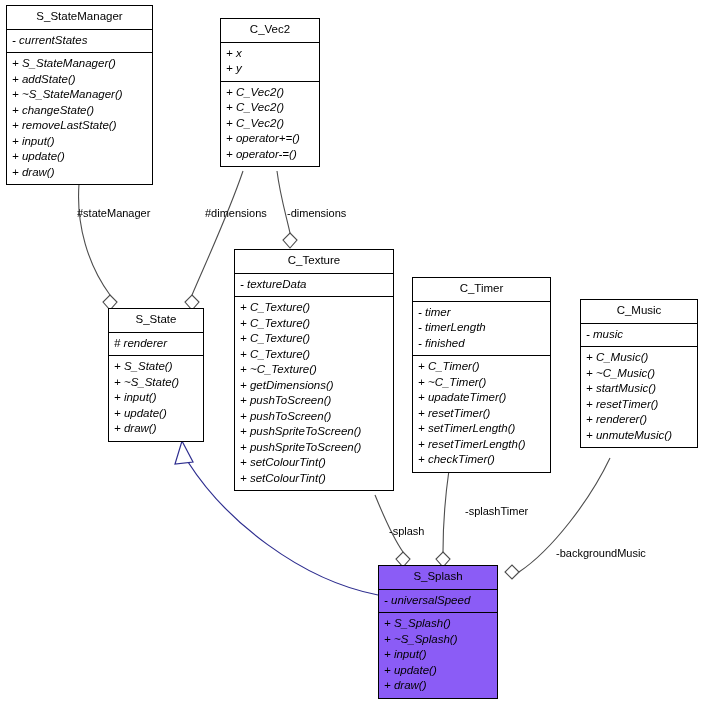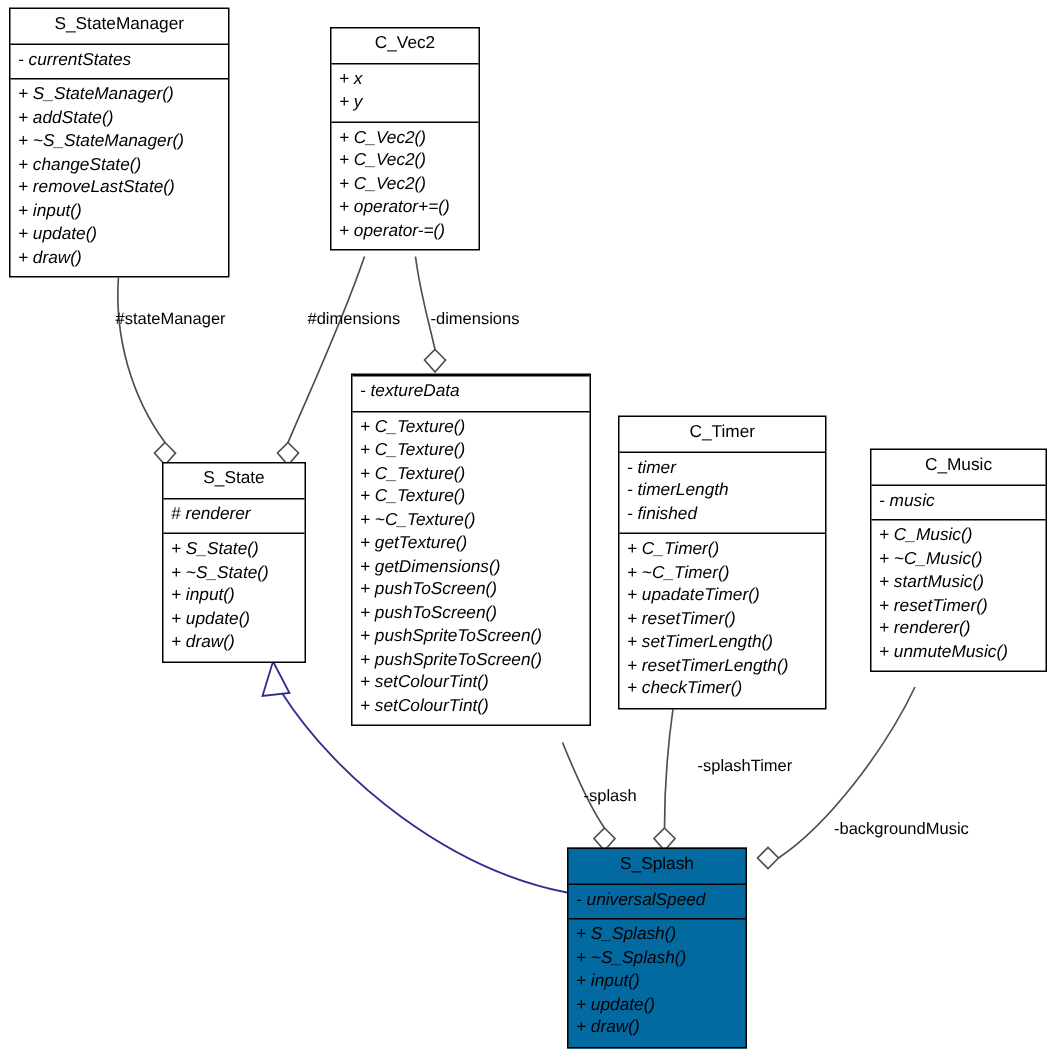--- a/index.html
+++ b/index.html
@@ -31,21 +31,21 @@
     position: absolute;
     box-sizing: border-box;
     border: 1px solid #000000;
     background: #ffffff;
     font-size: 11.5px;
     line-height: 1.35;
     color: #000000;
     z-index: 5;
   }
   .uml-class.highlight {
-    background: #0369a1;
+    background: #8b5cf6;
     border: 1px solid #000000;
   }
   .uml-name {
     text-align: center;
     padding: 3px 4px 4px 4px;
     white-space: nowrap;
   }
   .uml-sep {
     border-top: 1px solid #000000;
     height: 0;
@@ -159,32 +159,32 @@
     <div class="uml-section">
       <div class="uml-row">+ S_State()</div>
       <div class="uml-row">+ ~S_State()</div>
       <div class="uml-row">+ input()</div>
       <div class="uml-row">+ update()</div>
       <div class="uml-row">+ draw()</div>
     </div>
   </div>
 
   <div class="uml-class" style="left:234px; top:249px; width:160px;">
+    <div class="uml-name">C_Texture</div>
     <div class="uml-sep"></div>
     <div class="uml-section">
       <div class="uml-row">- textureData</div>
     </div>
     <div class="uml-sep"></div>
     <div class="uml-section">
       <div class="uml-row">+ C_Texture()</div>
       <div class="uml-row">+ C_Texture()</div>
       <div class="uml-row">+ C_Texture()</div>
       <div class="uml-row">+ C_Texture()</div>
       <div class="uml-row">+ ~C_Texture()</div>
-      <div class="uml-row">+ getTexture()</div>
       <div class="uml-row">+ getDimensions()</div>
       <div class="uml-row">+ pushToScreen()</div>
       <div class="uml-row">+ pushToScreen()</div>
       <div class="uml-row">+ pushSpriteToScreen()</div>
       <div class="uml-row">+ pushSpriteToScreen()</div>
       <div class="uml-row">+ setColourTint()</div>
       <div class="uml-row">+ setColourTint()</div>
     </div>
   </div>
 

